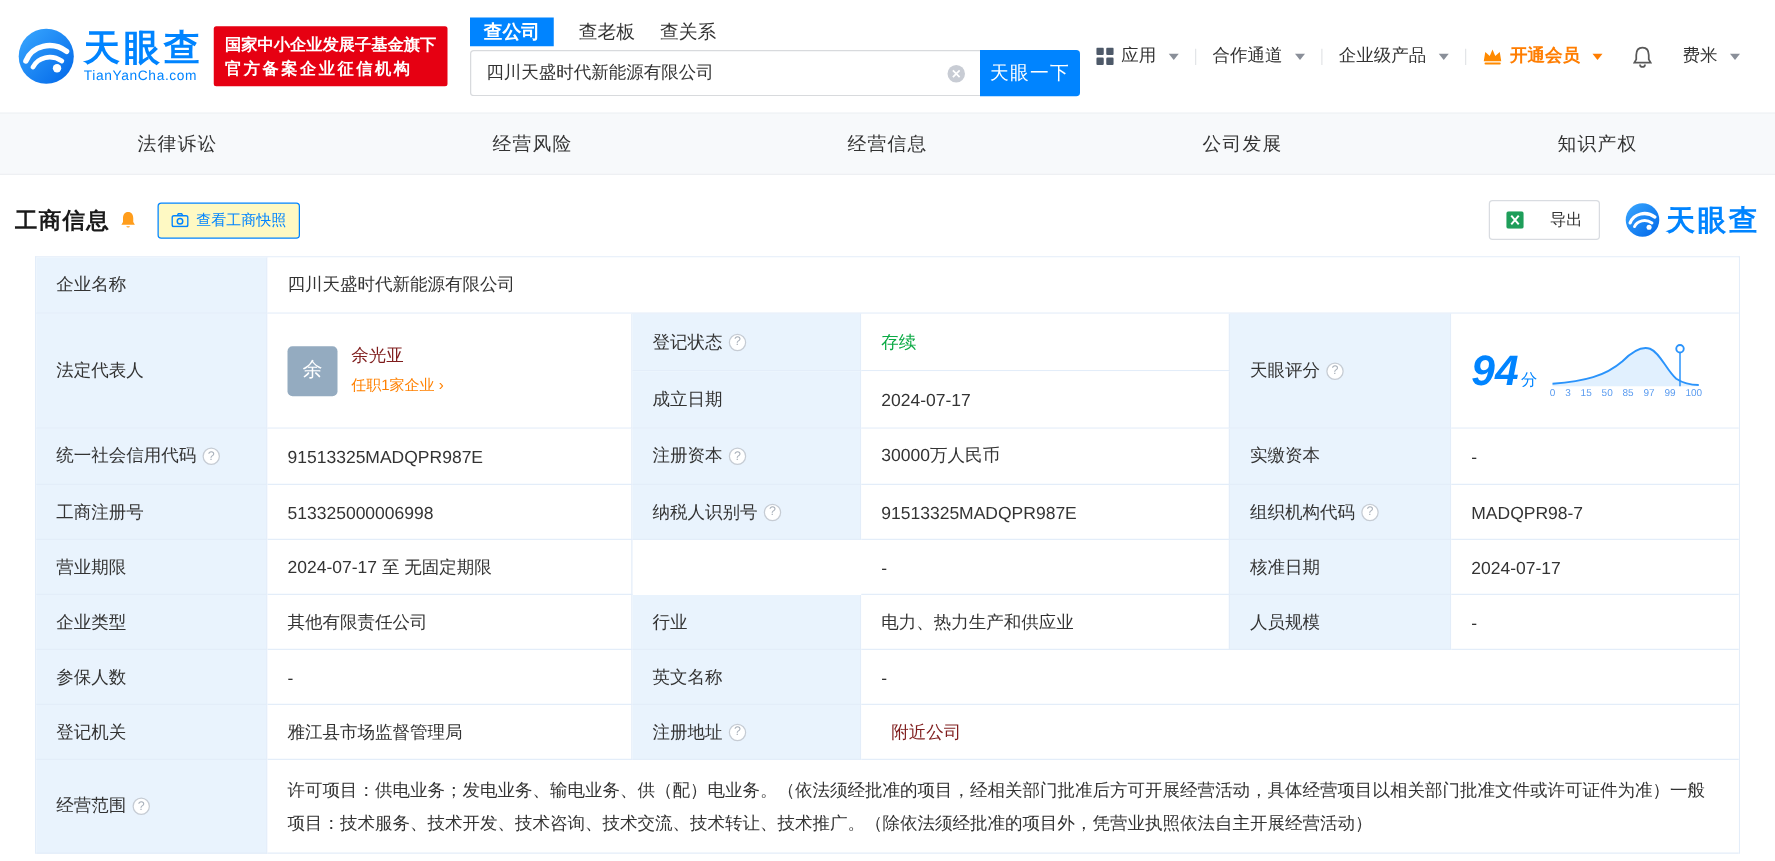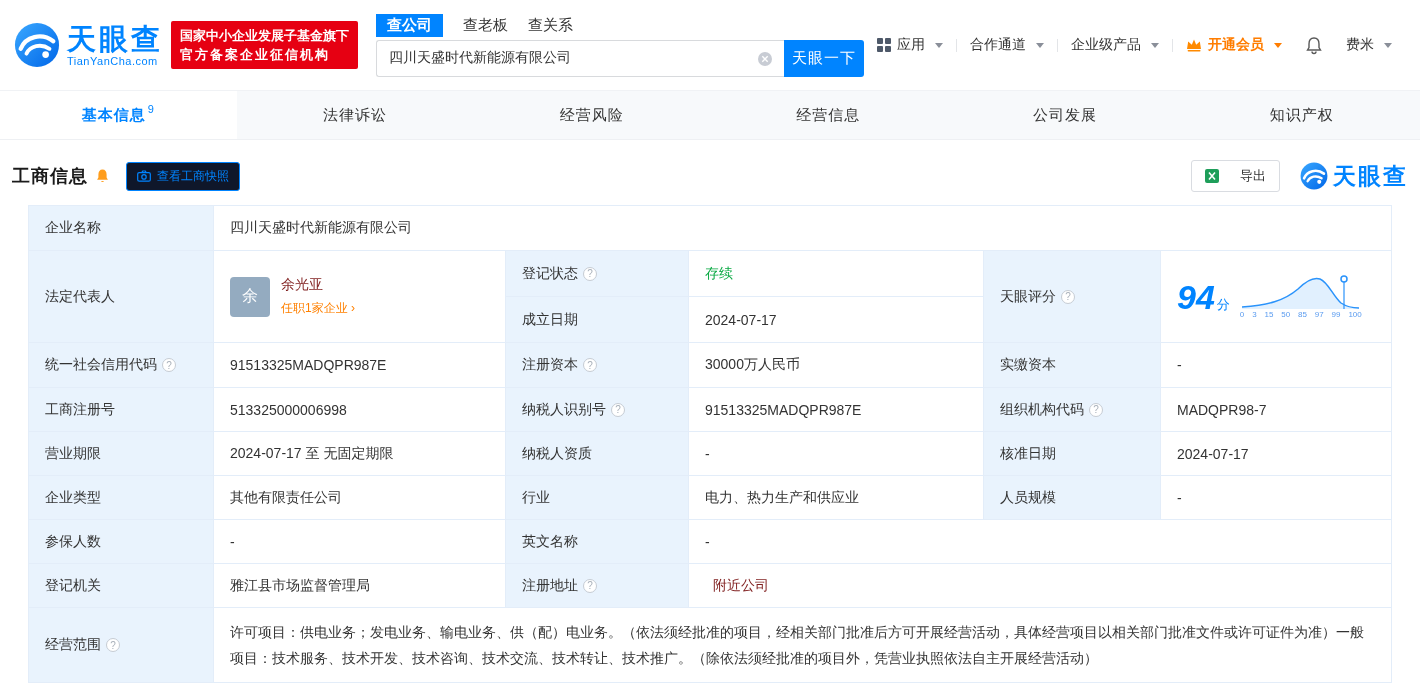--- a/index.html
+++ b/index.html
@@ -36,21 +36,21 @@
   .tab sup{font-size:11px;margin-left:2px;transform:translateY(-6px);color:#0084ff;font-weight:normal;}
   .tab.history{color:#ff8000;}
   .vip-badge{position:absolute;top:5px;left:50%;margin-left:28px;background:linear-gradient(135deg,#ffc53d,#ff9500);color:#fff;font-size:9px;font-weight:bold;line-height:13px;padding:0 5px;border-radius:7px 7px 7px 1px;letter-spacing:0;}
   .help{display:inline-flex;align-items:center;justify-content:center;flex:none;width:14px;height:14px;border:1px solid #c6ccd4;border-radius:50%;color:#a8b0ba;font-size:10px;margin-left:5px;cursor:pointer;background:#fff;font-style:normal;font-weight:normal;letter-spacing:0;}
   .help::after{content:"?";}
   .tab .help{margin-left:5px;}
   
   .section-header{display:flex;align-items:center;padding:20px 12px 13px;background:#fff;}
   .section-title{font-size:18px;font-weight:bold;color:#1a1a1a;letter-spacing:1px;}
   .section-bell{margin-left:7px;cursor:pointer;}
-  .snapshot-btn{margin-left:16px;display:flex;align-items:center;gap:6px;background:#0f172a;border:1px solid #0084ff;color:#0084ff;border-radius:3px;padding:5px 10px;font-size:12px;cursor:pointer;font-family:inherit;}
+  .snapshot-btn{margin-left:16px;display:flex;align-items:center;gap:6px;background:#fef9c3;border:1px solid #0084ff;color:#0084ff;border-radius:3px;padding:5px 10px;font-size:12px;cursor:pointer;font-family:inherit;}
   .right-tools{margin-left:auto;display:flex;align-items:center;gap:20px;}
   .export-btn{display:flex;align-items:center;gap:21px;background:#fff;border:1px solid #d9dce1;border-radius:3px;padding:6px 13px;font-size:13px;color:#333;cursor:pointer;font-family:inherit;}
   .brand{display:flex;align-items:center;gap:5px;}
   .brand-cn{font-size:23px;font-weight:bold;color:#0084ff;letter-spacing:2px;}
   
   .info-table{display:grid;grid-template-columns:185px 292px 183px 295px 177px 1fr;grid-template-rows:45px 46px 46px 45px 44px 44px 44px 44px 44px auto;margin:0 28px;border:1px solid #e3edf9;border-bottom:none;font-size:14px;background:#fff;}
   .cell{display:flex;align-items:center;padding:4px 16px;border-right:1px solid #e3edf9;border-bottom:1px solid #e3edf9;background:#fff;min-width:0;}
   .cell.lab{background:#e9f3fd;}
   .cell.last{border-right:none;}
   .link{color:#7f1d1d;cursor:pointer;text-decoration:none;}
@@ -155,24 +155,20 @@
         </svg>
     </div>
     <div class="nav-item">
       <span>费米</span>
       <span class="caret"></span>
     </div>
   </nav>
 </header>
 
 <nav class="main-tabs">
-  <div class="tab active">
-    <span>基本信息</span>
-      <sup>9</sup>
-  </div>
   <div class="tab">
       <span>法律诉讼</span>
     </div>
   <div class="tab">
       <span>经营风险</span>
     </div>
   <div class="tab">
       <span>经营信息</span>
     </div>
   <div class="tab">
@@ -326,23 +322,20 @@
   <div class="cell last" style="grid-area:5/6/6/7">
       <span>MADQPR98-7</span>
     </div>
 
   <div class="cell lab" style="grid-area:6/1">
       <span>营业期限</span>
     </div>
   <div class="cell" style="grid-area:6/2">
       <span>2024-07-17 至 无固定期限</span>
     </div>
-  <div class="cell lab" style="grid-area:6/3">
-      <span>纳税人资质</span>
-    </div>
   <div class="cell" style="grid-area:6/4">
       <span>-</span>
     </div>
   <div class="cell lab" style="grid-area:6/5">
       <span>核准日期</span>
     </div>
   <div class="cell last" style="grid-area:6/6/7/7">
       <span>2024-07-17</span>
     </div>
 

